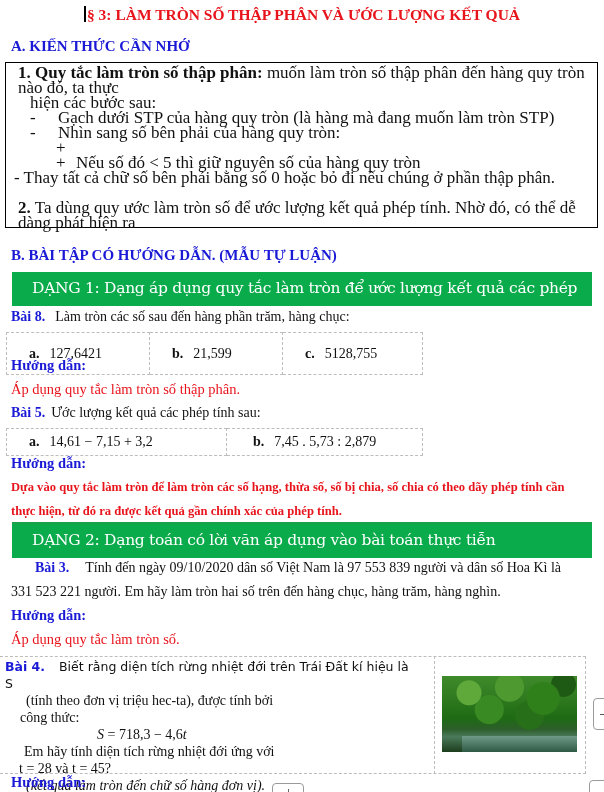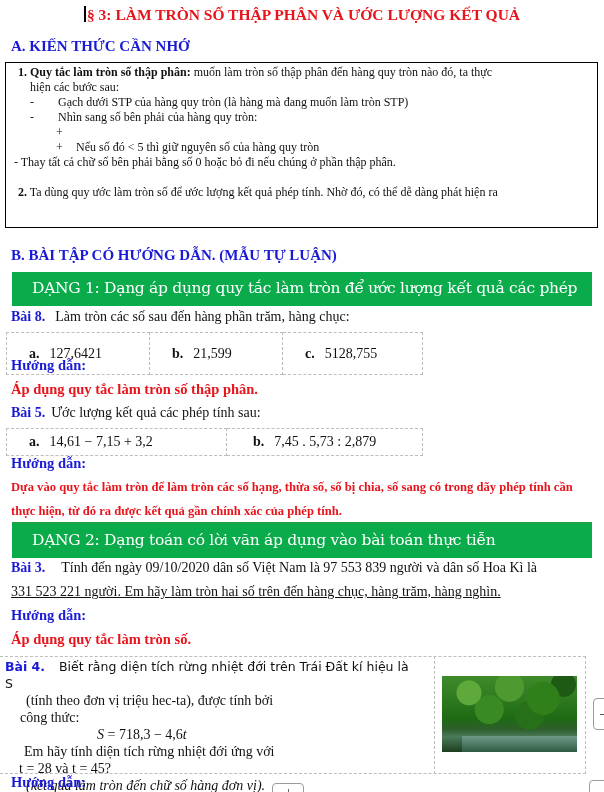--- a/index.html
+++ b/index.html
@@ -6,42 +6,42 @@
   html, body { width: 604px; height: 792px; overflow: hidden; background: #ffffff; }
   body { position: relative; font-family: "Liberation Serif", "DejaVu Serif", serif; color: #111; font-size: 14px; }
 
   .abs { position: absolute; }
 
   .title { top: 6px; left: 0; width: 604px; text-align: center; color: #e8141c; font-weight: bold; font-size: 15.5px; white-space: nowrap; }
   .title .cursor { display: inline-block; width: 2px; height: 16px; background: #000; vertical-align: -2px; margin-right: 1px; }
 
   .sec-a { top: 38px; left: 11px; color: #1a1ad6; font-weight: bold; font-size: 15px; }
 
-  .kbox { top: 62px; left: 5px; width: 593px; height: 166px; border: 1.3px solid #000; padding: 2px 8px 0 8px; font-size: 12px; line-height: 15px; }
+  .kbox { top: 62px; left: 5px; width: 593px; height: 166px; border: 1.3px solid #000; padding: 2px 8px 0 8px; font-size: 17px; line-height: 15px; }
   .kbox .p1 { padding-left: 4px; }
   .kbox .p1 b { font-weight: bold; }
   .kbox .indent { padding-left: 16px; }
   .kbox .dash-item { padding-left: 16px; display: flex; }
   .kbox .dash-item .mk { width: 28px; flex: 0 0 28px; }
   .kbox .plus-item { padding-left: 42px; display: flex; }
   .kbox .plus-item .mk { width: 20px; flex: 0 0 20px; }
   .kbox .note { padding-left: 0; }
   .kbox .p2 { margin-top: 15px; padding-left: 4px; }
 
   .sec-b { top: 247px; left: 11px; color: #1a1ad6; font-weight: bold; font-size: 15px; }
 
   .banner { left: 12px; width: 580px; height: 34px; background: #0aab4b; color: #fff; font-size: 15.5px; padding-left: 20px; line-height: 32px; font-family: "DejaVu Serif", serif; letter-spacing: -0.3px; }
   .banner1 { top: 272px; }
   .banner2 { top: 524px; }
 
   .bai { left: 11px; font-size: 14px; white-space: nowrap; }
   .bai .lbl { color: #1a1ad6; font-weight: bold; margin-right: 10px; }
 
   .guide { left: 11px; color: #1a1ad6; font-weight: bold; font-size: 14.5px; }
-  .answer { left: 11px; color: #e8141c; font-weight: bold; font-size: 14.5px; }
+  .answer { left: 11px; color: #e8141c; font-weight: normal; font-size: 14.5px; }
   .answer-small { left: 11px; width: 590px; color: #e8141c; font-weight: bold; font-size: 12.6px; line-height: 24px; }
 
   table.opts { border-collapse: collapse; position: absolute; }
   table.opts td { border: 1px dashed #bdbdbd; height: 42px; font-size: 14px; padding-left: 22px; vertical-align: middle; white-space: nowrap; }
   table.opts td b { margin-right: 10px; }
   table.opts td.c2 { padding-left: 26px; }
 
   .hr-green { left: 12px; width: 580px; height: 2px; background: #1aa14a; }
 
   .b4box { top: 656px; left: 0; width: 586px; height: 118px; border-top: 1px dashed #bdbdbd; border-right: 1px dashed #bdbdbd; border-bottom: 1px dashed #bdbdbd; }
@@ -133,31 +133,31 @@
 <table class="opts" style="top:428px; left:6px;">
   <tbody>
       <tr>
     <td style="width:220px; height:27px;"><b>a.</b><span>14,61 − 7,15 + 3,2</span></td>
     <td class="c2" style="width:196px; height:27px;"><b>b.</b><span>7,45 . 5,73 : 2,879</span></td>
   </tr>
 </tbody>
   </table>
 <div class="abs guide" style="top:455px;">Hướng dẫn:</div>
 <div class="abs answer-small" style="top:475px;">
-  <div>Dựa vào quy tắc làm tròn để làm tròn các số hạng, thừa số, số bị chia, số sang có trong dãy phép tính cần</div>
+  <div>Dựa vào quy tắc làm tròn để làm tròn các số hạng, thừa số, số bị chia, số chia có theo dãy phép tính cần</div>
   <div>thực hiện, từ đó ra được kết quả gần chính xác của phép tính.</div>
 </div>
 <div class="abs hr-green" style="top:522px;"></div>
 
 <div class="abs banner banner2">DẠNG 2: Dạng toán có lời văn áp dụng vào bài toán thực tiễn</div>
 
 <div class="abs bai" style="top:560px;">
-  <span class="lbl" style="margin-right:16px;">Bài 3.</span><span>Tính đến ngày 09/10/2020 dân số Việt Nam là 97 553 839 người và dân số Hoa Kì là</span>
+  <span class="lbl" style="margin-right:16px;margin-left:24px;">Bài 3.</span><span>Tính đến ngày 09/10/2020 dân số Việt Nam là 97 553 839 người và dân số Hoa Kì là</span>
 </div>
-<div class="abs bai" style="top:584px;text-decoration:underline;">331 523 221 người. Em hãy làm tròn hai số trên đến hàng chục, hàng trăm, hàng nghìn.</div>
+<div class="abs bai" style="top:584px;">331 523 221 người. Em hãy làm tròn hai số trên đến hàng chục, hàng trăm, hàng nghìn.</div>
 <div class="abs guide" style="top:607px;">Hướng dẫn:</div>
 <div class="abs answer" style="top:631px;">Áp dụng quy tắc làm tròn số.</div>
 
 <div class="abs b4box"></div>
 <div class="abs img-cell-div"></div>
 <div class="abs b4text">
   <div class="l1"><span class="lbl">Bài 4.</span><span>Biết rằng diện tích rừng nhiệt đới trên Trái Đất kí hiệu là S</span></div>
   <div class="l2">(tính theo đơn vị triệu hec-ta), được tính bởi</div>
   <div class="l3">công thức:</div>
   <div class="formula"><i>S</i><span> = 718,3 − 4,6</span><i>t</i></div>

